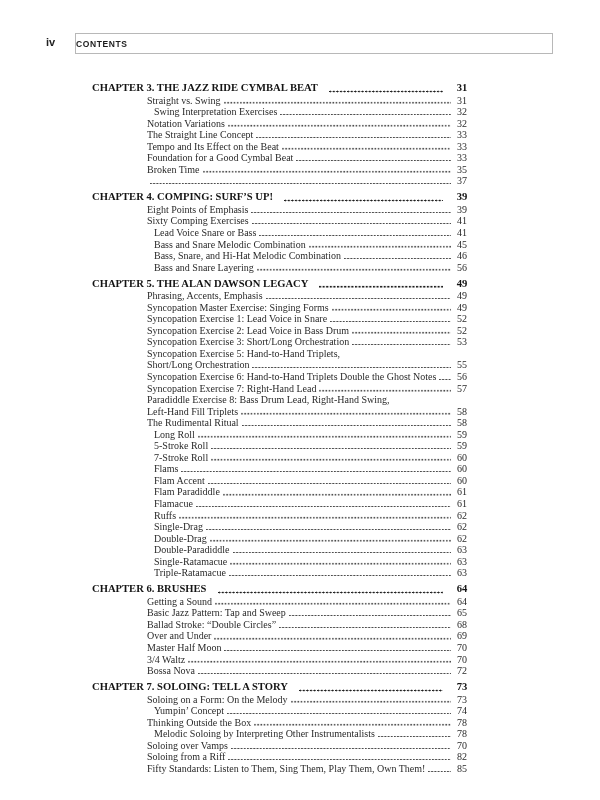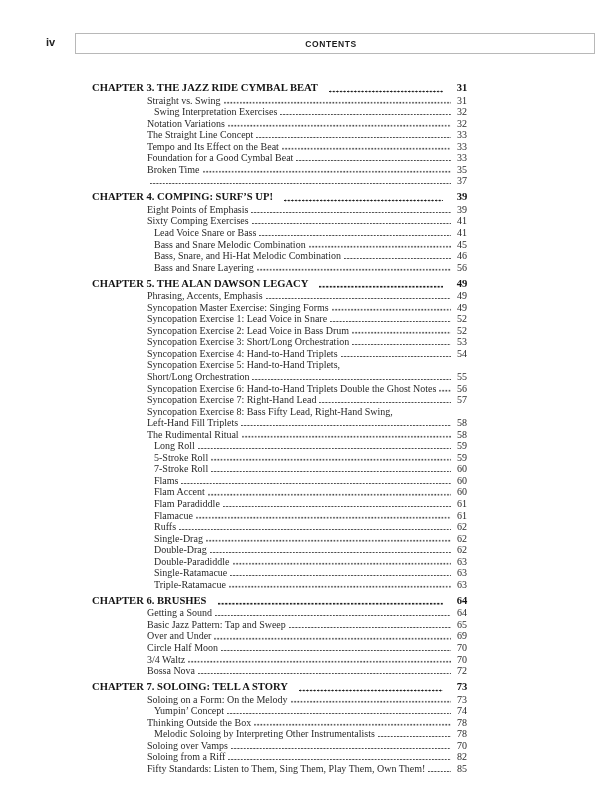--- a/index.html
+++ b/index.html
@@ -19,27 +19,27 @@
     top: 36px;
     font-family: "Liberation Sans", sans-serif;
     font-weight: bold;
     font-size: 11px;
     color: #222222;
   }
   .header-box {
     position: absolute;
     left: 75px;
     top: 33px;
-    width: 520px;
+    width: 478px;
     height: 21px;
     box-sizing: border-box;
     border: 1px solid #b8b8b8;
     display: flex;
     align-items: center;
-    justify-content: center;
+    justify-content: flex-start;
     padding-right: 8px;
     background: #ffffff;
   }
   .header-label {
     font-family: "Liberation Sans", sans-serif;
     font-weight: bold;
     font-size: 8.5px;
     letter-spacing: 0.6px;
     color: #1c1c1c;
   }
@@ -202,44 +202,39 @@
         <span class="t">Syncopation Exercise 2: Lead Voice in Bass Drum</span>
         <span class="leader"></span>
         <span class="pg">52</span>
       </div>
       <div class="toc-row lvl1">
         <span class="t">Syncopation Exercise 3: Short/Long Orchestration</span>
         <span class="leader"></span>
         <span class="pg">53</span>
       </div>
       <div class="toc-row lvl1">
-        <span class="t">Syncopation Exercise 4: Hand-to-Hand Triplets</span>
-        <span class="leader"></span>
-        <span class="pg">54</span>
-      </div>
-      <div class="toc-row lvl1">
         <span class="t">Syncopation Exercise 5: Hand-to-Hand Triplets,</span>
       </div>
       <div class="toc-row lvl1">
         <span class="t">Short/Long Orchestration</span>
         <span class="leader"></span>
         <span class="pg">55</span>
       </div>
       <div class="toc-row lvl1">
         <span class="t">Syncopation Exercise 6: Hand-to-Hand Triplets Double the Ghost Notes</span>
         <span class="leader"></span>
         <span class="pg">56</span>
       </div>
       <div class="toc-row lvl1">
         <span class="t">Syncopation Exercise 7: Right-Hand Lead</span>
         <span class="leader"></span>
         <span class="pg">57</span>
       </div>
       <div class="toc-row lvl1">
-        <span class="t">Syncopation Exercise 8: Bass Fifty Lead, Right-Hand Swing,</span>
+        <span class="t">Paradiddle Exercise 8: Bass Drum Lead, Right-Hand Swing,</span>
       </div>
       <div class="toc-row lvl1">
         <span class="t">Left-Hand Fill Triplets</span>
         <span class="leader"></span>
         <span class="pg">58</span>
       </div>
       <div class="toc-row lvl1">
         <span class="t">The Rudimental Ritual</span>
         <span class="leader"></span>
         <span class="pg">58</span>
@@ -318,26 +313,31 @@
         <span class="t">Getting a Sound</span>
         <span class="leader"></span>
         <span class="pg">64</span>
       </div>
       <div class="toc-row lvl1">
         <span class="t">Basic Jazz Pattern: Tap and Sweep</span>
         <span class="leader"></span>
         <span class="pg">65</span>
       </div>
       <div class="toc-row lvl1">
+        <span class="t">Ballad Stroke: “Double Circles”</span>
+        <span class="leader"></span>
+        <span class="pg">68</span>
+      </div>
+      <div class="toc-row lvl1">
         <span class="t">Over and Under</span>
         <span class="leader"></span>
         <span class="pg">69</span>
       </div>
       <div class="toc-row lvl1">
-        <span class="t">Circle Half Moon</span>
+        <span class="t">Master Half Moon</span>
         <span class="leader"></span>
         <span class="pg">70</span>
       </div>
       <div class="toc-row lvl1">
         <span class="t">3/4 Waltz</span>
         <span class="leader"></span>
         <span class="pg">70</span>
       </div>
       <div class="toc-row lvl1">
         <span class="t">Bossa Nova</span>

